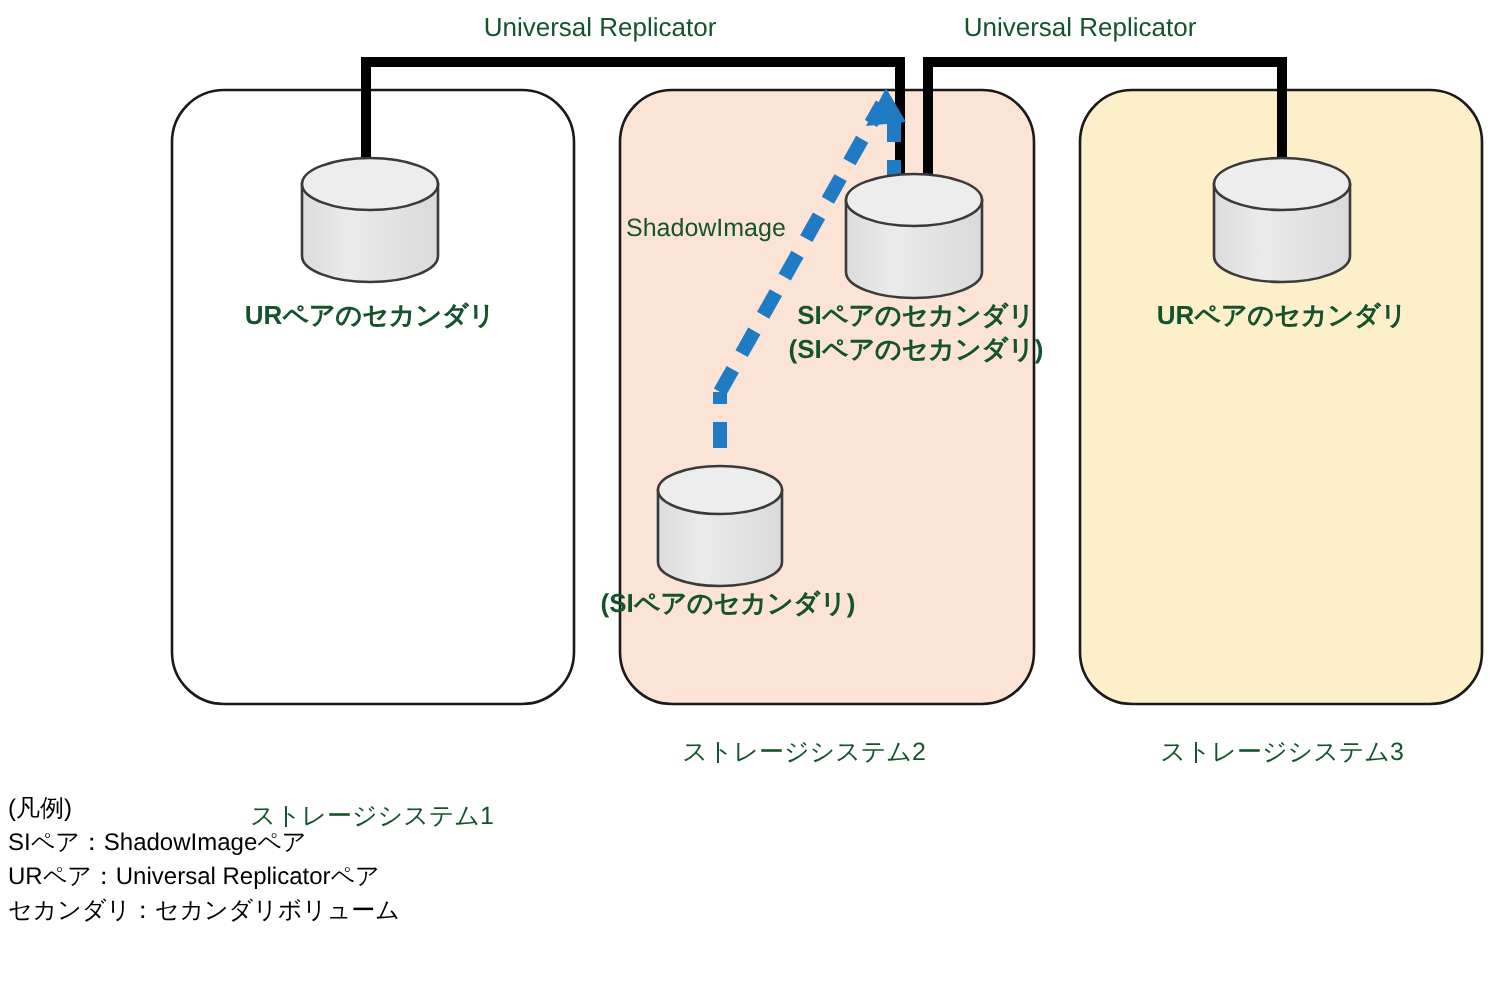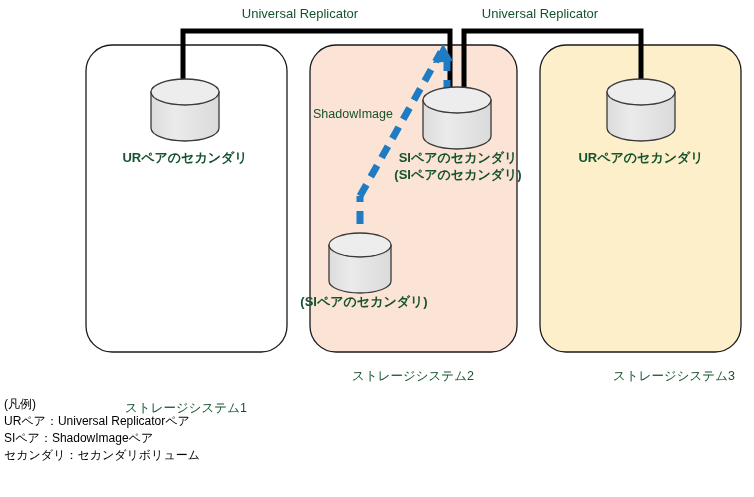--- a/index.html
+++ b/index.html
@@ -135,22 +135,22 @@
 <div class="txt vol-label centerwrap" style="left:458px; top:150px;">SIペアのセカンダリ</div>
 
 <div class="txt vol-label centerwrap" style="left:458px; top:167px;">(SIペアのセカンダリ)</div>
 
 <div class="txt vol-label centerwrap" style="left:364px; top:294px;">(SIペアのセカンダリ)</div>
 
 <div class="txt vol-label centerwrap" style="left:641px; top:150px;">URペアのセカンダリ</div>
 
 <div class="txt sys-label centerwrap" style="left:186px; top:369px;margin-top:32px;">ストレージシステム1</div>
 
-<div class="txt sys-label centerwrap" style="left:413px; top:369px;text-align:right;">ストレージシステム2</div>
+<div class="txt sys-label centerwrap" style="left:402px; top:369px;text-align:right;">ストレージシステム2</div>
 
-<div class="txt sys-label centerwrap" style="left:641px; top:369px;margin-left:33px;">ストレージシステム3</div>
+<div class="txt sys-label centerwrap" style="left:641px; top:369px;">ストレージシステム3</div>
 
 <div class="legend">
   <div>(凡例)</div>
+  <div>SIペア：ShadowImageペア</div>
   <div>URペア：Universal Replicatorペア</div>
-  <div>SIペア：ShadowImageペア</div>
   <div>セカンダリ：セカンダリボリューム</div>
 </div>
 
 </body></html>

